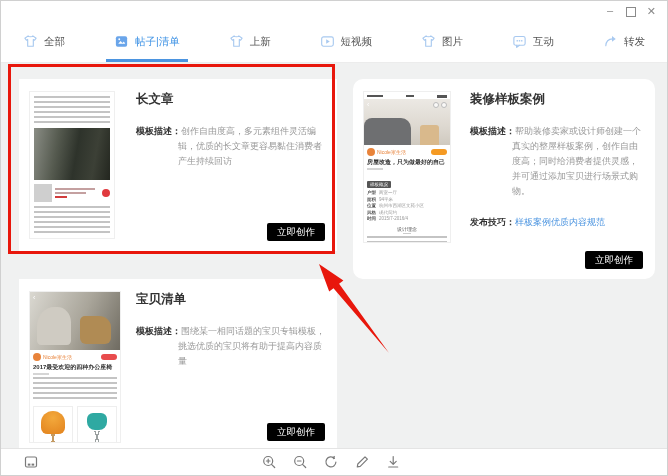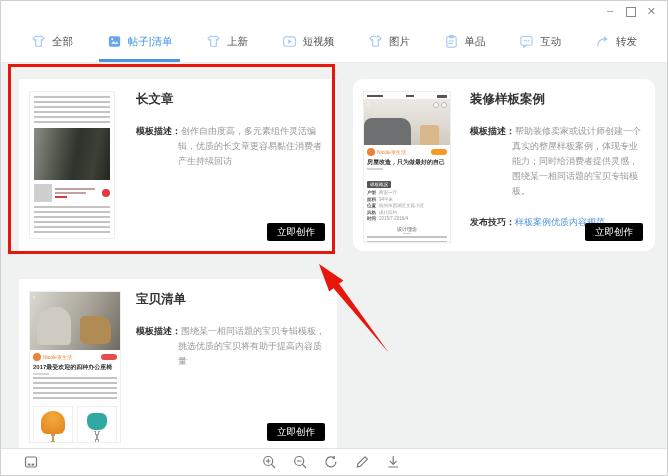--- a/index.html
+++ b/index.html
@@ -8,35 +8,35 @@
 
   
   .titlebar{position:absolute;top:0;left:0;right:0;height:20px;background:#fff;z-index:10;}
   .wc{position:absolute;color:#8a8a8a;font-size:11px;line-height:12px;cursor:default;}
   .wc-min{right:54px;top:3px;}
   .wc-max{right:31px;top:6px;width:8px;height:8px;border:1px solid #8a8a8a;}
   .wc-close{right:11px;top:4px;}
 
   
   .tabbar{position:absolute;top:20px;left:0;right:0;height:42px;background:#fff;display:flex;
-          align-items:flex-start;justify-content:space-between;padding:0 30px;box-sizing:border-box;
+          align-items:flex-start;justify-content:space-between;padding:0 22px;box-sizing:border-box;
           border-bottom:1px solid #ececec;z-index:9;}
   .tab{position:relative;display:flex;align-items:center;gap:6px;height:100%;cursor:pointer;}
   .tab svg{width:15px;height:15px;}
   .tab .lbl{font-size:10.5px;color:#555;white-space:nowrap;}
   .tab.sel .lbl{color:#4596e6;}
   .tab.sel::after{content:"";position:absolute;bottom:0;left:-8px;right:-8px;height:3px;background:#4b94e0;}
   .ticon{stroke:#a8c9f0;fill:none;stroke-width:1.2;stroke-linecap:round;stroke-linejoin:round;}
   .ticon-fill{fill:#a8c9f0;stroke:none;}
 
   
   .content{position:absolute;top:62px;left:0;right:0;height:388px;background:#f0f1f1;}
   .card{position:absolute;background:#fff;}
   #card1{left:18px;top:16px;width:318px;height:172px;}
-  #card2{left:352px;top:16px;width:302px;height:172px;border-radius:10px;}
+  #card2{left:352px;top:16px;width:302px;height:200px;border-radius:10px;}
   #card3{left:18px;top:216px;width:318px;height:172px;}
 
   .cbody{position:absolute;left:117px;top:12px;right:10px;}
   .ctitle{font-size:12.5px;color:#333;margin:0 0 11px;}
   .crow{margin:16px 0 9px;font-size:9px;line-height:15px;color:#999;padding-left:42px;text-indent:-42px;}
   .clabel{color:#333;font-weight:700;}
   .clink{color:#4b94e0;text-decoration:none;cursor:pointer;}
   .create{position:absolute;right:12px;bottom:10px;width:58px;height:18px;background:#000000;color:#fff;
           font-size:9.5px;border:none;border-radius:2px;cursor:pointer;font-family:inherit;}
 
@@ -147,28 +147,20 @@
       <span class="lbl">短视频</span>
     </div>
     <div class="tab">
       <svg viewBox="0 0 16 16">
           <path class="ticon" d="M5.5 2 L2 4.5 L3.6 6.6 L5 5.8 V13 H11 V5.8 L12.4 6.6 L14 4.5 L10.5 2 C10 3.3 6 3.3 5.5 2 Z"></path>
         </svg>
       <span class="lbl">图片</span>
     </div>
     <div class="tab">
       <svg viewBox="0 0 16 16">
-        <rect class="ticon" x="3" y="2.8" width="10" height="11.2" rx="1.5"></rect>
-        <rect class="ticon" x="6" y="1.5" width="4" height="2.6" rx="1"></rect>
-        <path class="ticon" d="M5.5 7.5 H10.5 M5.5 10 H9"></path>
-      </svg>
-      <span class="lbl">单品</span>
-    </div>
-    <div class="tab">
-      <svg viewBox="0 0 16 16">
         <rect class="ticon" x="2" y="2.6" width="12" height="9.4" rx="2"></rect>
         <path class="ticon" d="M5 12 V14.3 L8 12"></path>
         <circle class="ticon-fill" cx="5.6" cy="7.2" r=".9"></circle>
         <circle class="ticon-fill" cx="8" cy="7.2" r=".9"></circle>
         <circle class="ticon-fill" cx="10.4" cy="7.2" r=".9"></circle>
       </svg>
       <span class="lbl">互动</span>
     </div>
     <div class="tab">
       <svg viewBox="0 0 16 16">
@@ -228,21 +220,21 @@
         <div class="pspec"><b>户型</b><span>两室一厅</span></div>
         <div class="pspec"><b>面积</b><span>94平米</span></div>
         <div class="pspec"><b>位置</b><span>杭州市西湖区文苑小区</span></div>
         <div class="pspec"><b>风格</b><span>现代简约</span></div>
         <div class="pspec"><b>时间</b><span>2015/7-2016/4</span></div>
         <div class="psection">设计理念</div>
         <div class="bars pbars" style="height:10px"></div>
       </div>
       <div class="cbody">
         <h3 class="ctitle">装修样板案例</h3>
-        <p class="crow"><span class="clabel">模板描述：</span><span>帮助装修卖家或设计师创建一个真实的整屋样板案例，体现专业能力；同时给消费者提供灵感，围绕某一相同话题的宝贝专辑模板。</span></p>
+        <p class="crow"><span class="clabel">模板描述：</span><span>帮助装修卖家或设计师创建一个真实的整屋样板案例，创作自由度高；同时给消费者提供灵感，并可通过添加宝贝进行场景式购物。</span></p>
         <p class="crow"><span class="clabel">发布技巧：</span><a class="clink">样板案例优质内容规范</a></p>
       </div>
       <button class="create">立即创作</button>
     </div>
 
     <div class="card" id="card3">
       <div class="preview">
         <div class="pphoto3">
           <span class="pback">‹</span>
         </div>

